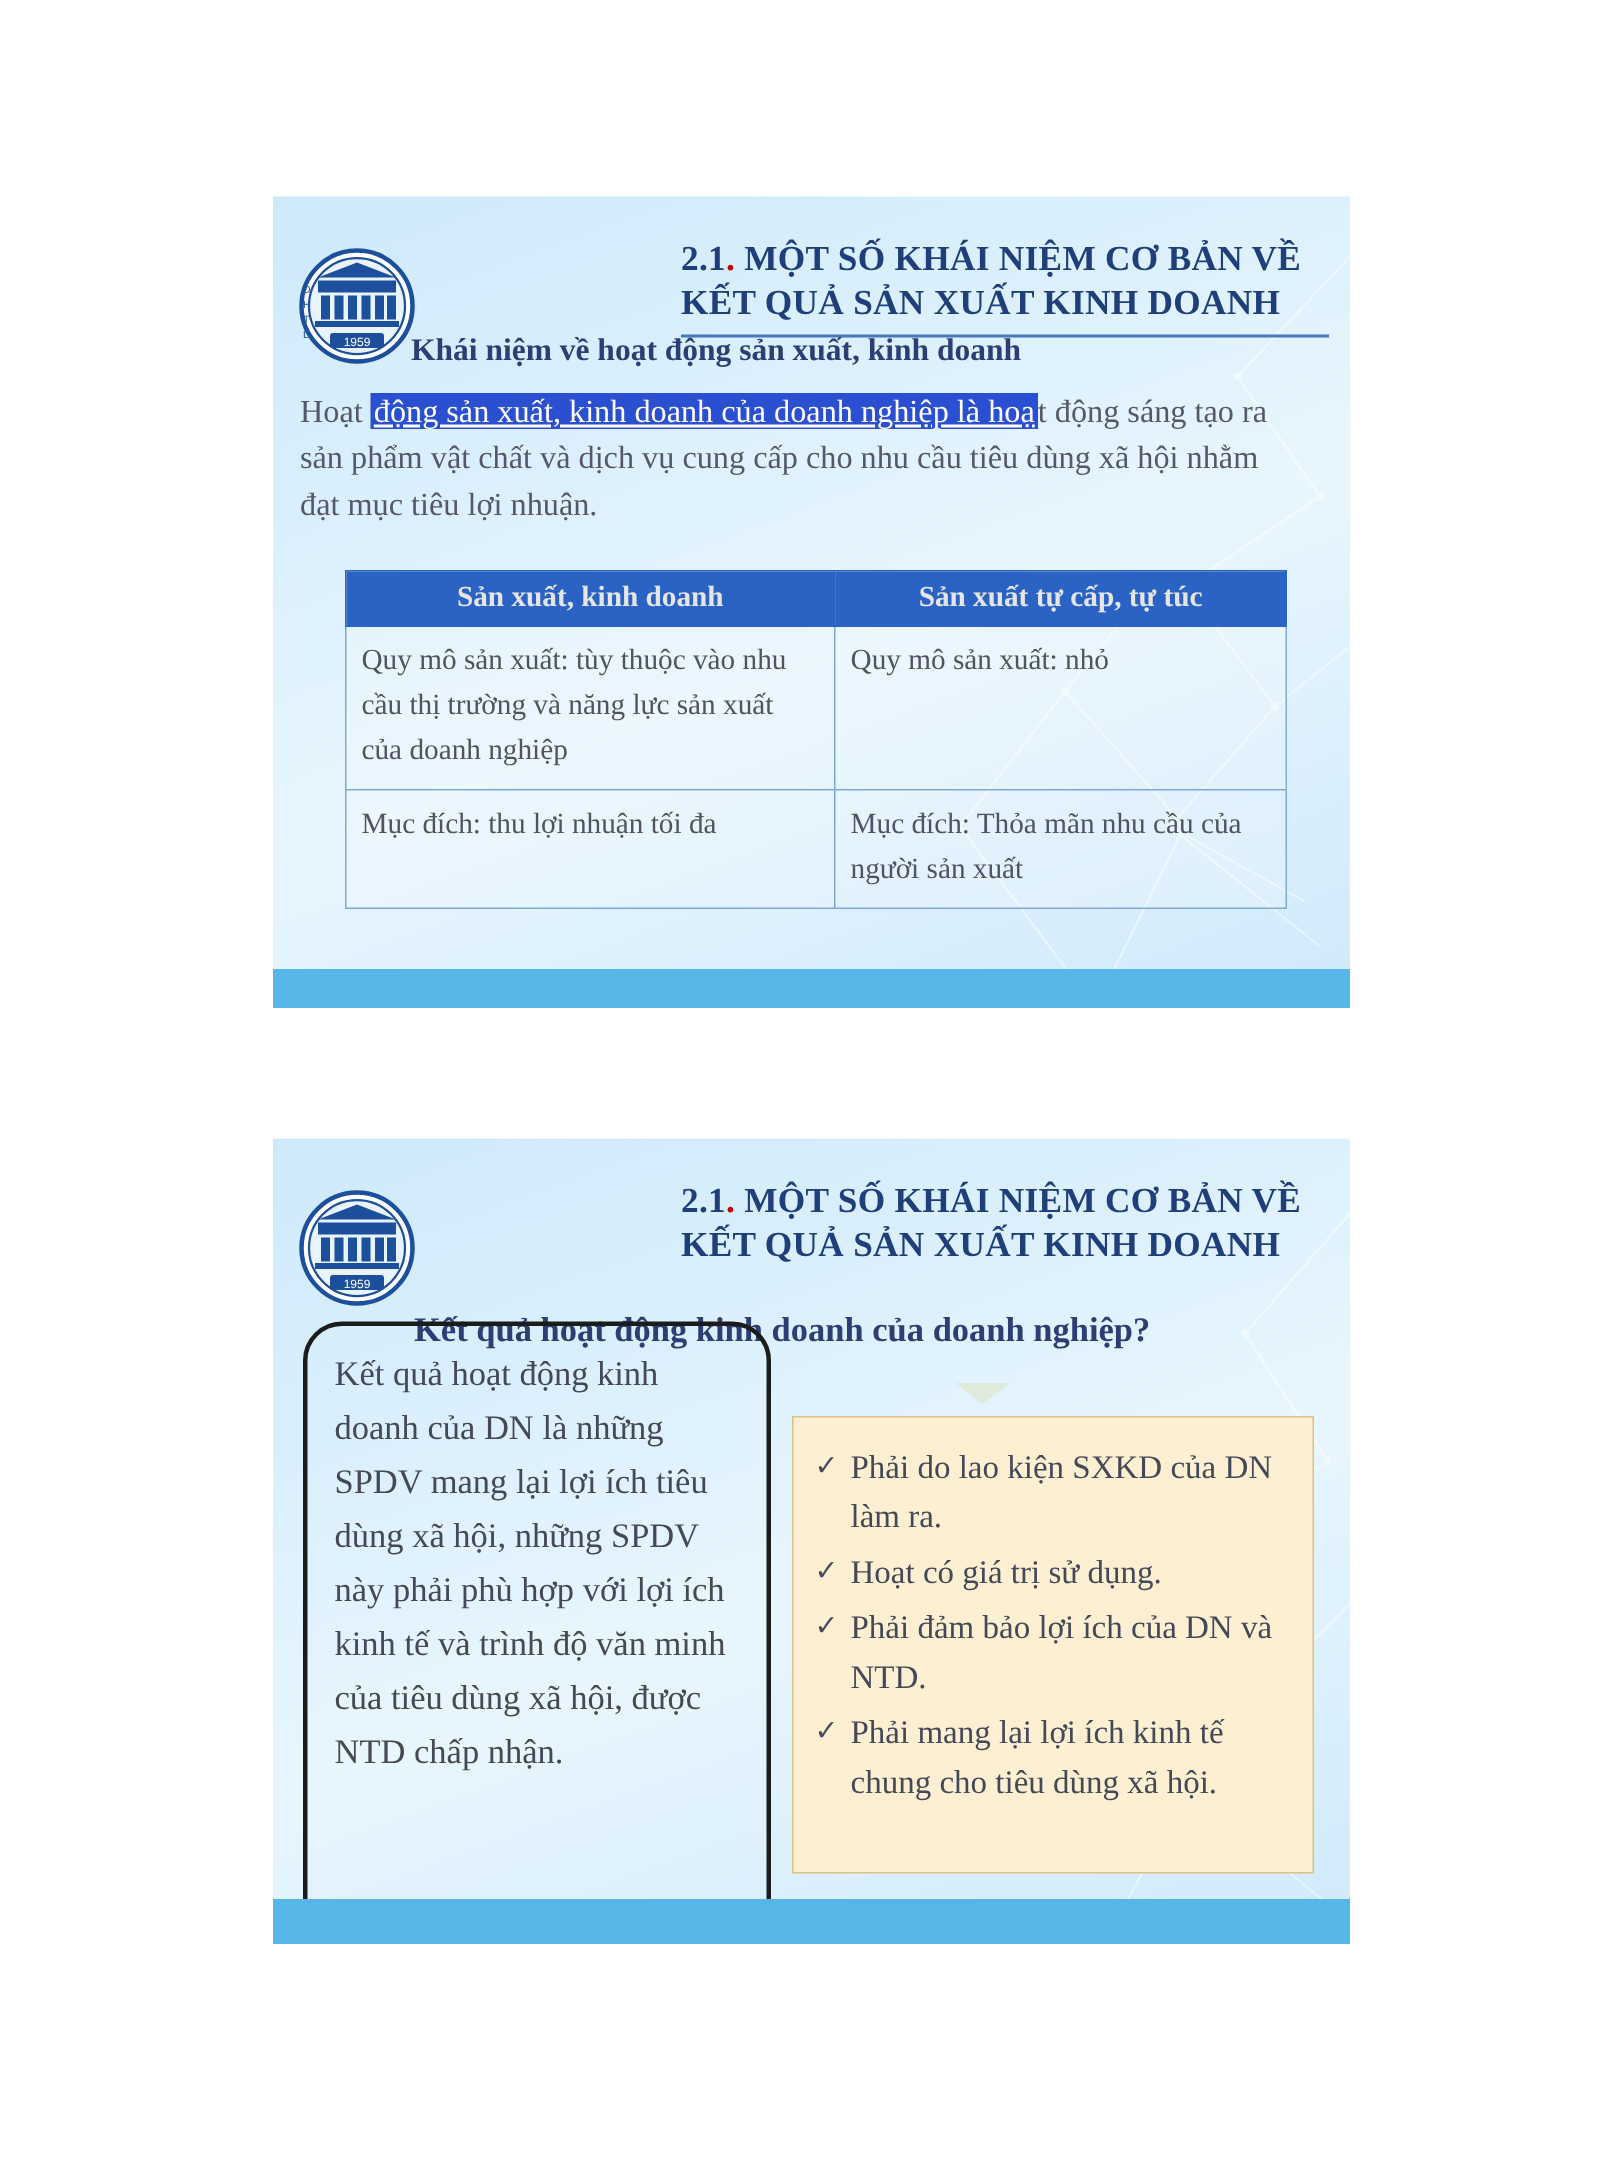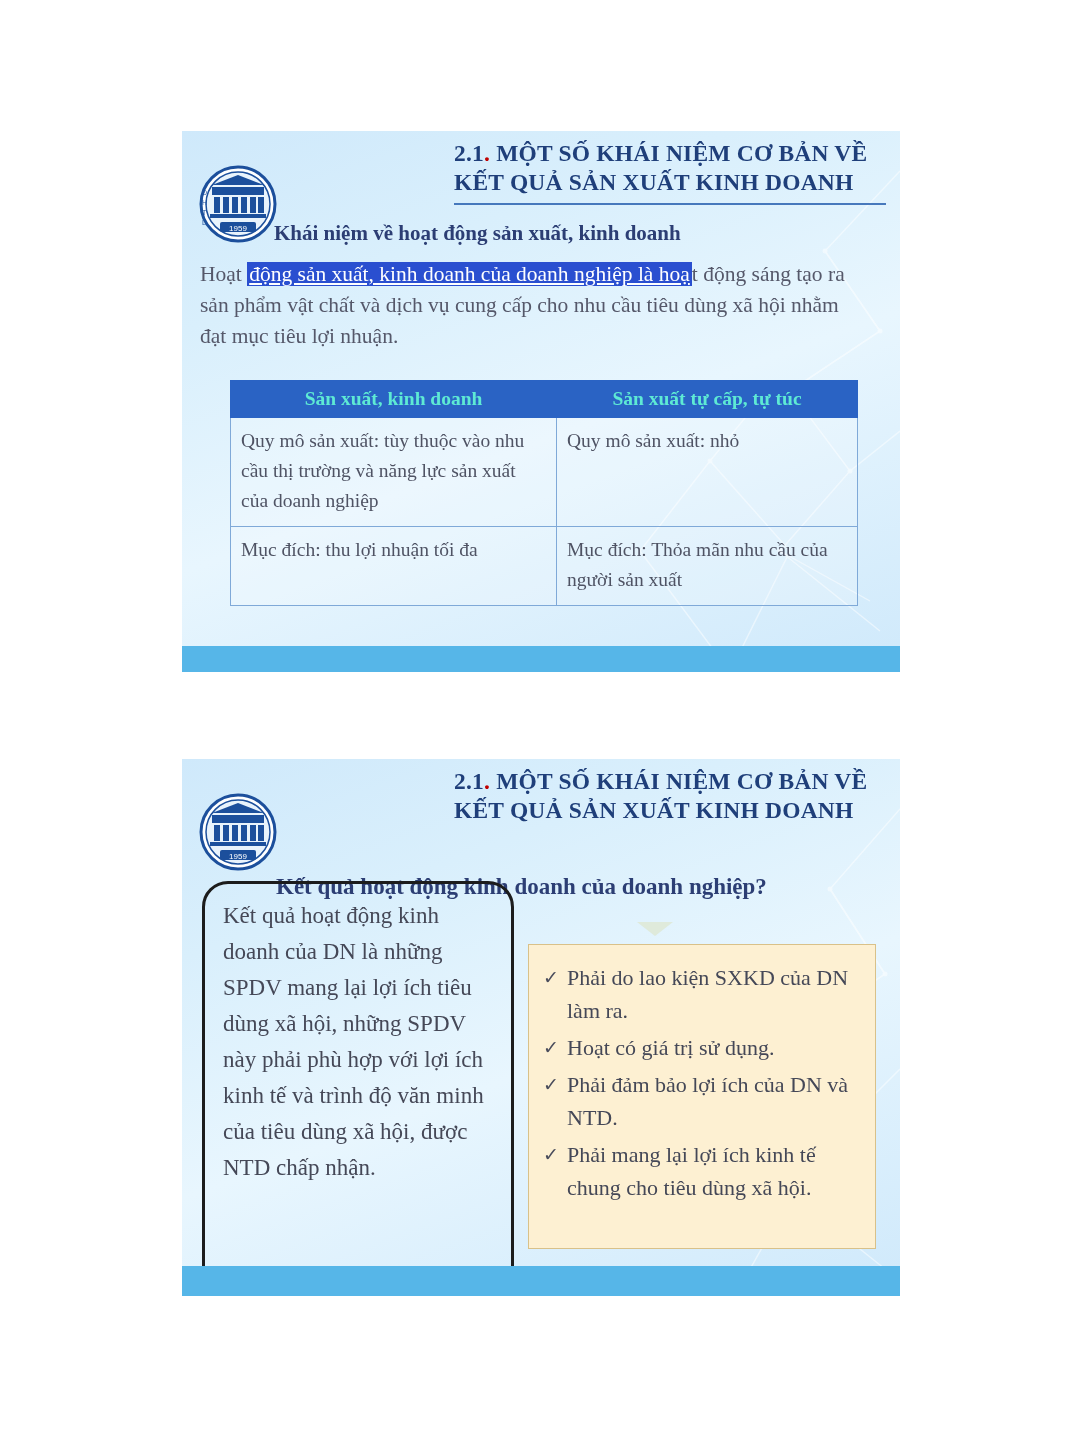--- a/index.html
+++ b/index.html
@@ -39,20 +39,21 @@
     top: 0;
     width: 320px;
     height: 100%;
     opacity: .55;
     pointer-events: none;
   }
 
   .slide-header {
     position: relative;
     height: 78px;
+    margin-top: 20px;
   }
   .slide-title {
     position: absolute;
     left: 272px;
     top: 8px;
     right: 10px;
     font-family: "Liberation Serif", serif;
     font-weight: bold;
     font-size: 23.5px;
     line-height: 29px;
@@ -110,21 +111,21 @@
     position: absolute;
     left: 48px;
     top: 249px;
     width: 628px;
     border-collapse: collapse;
     font-size: 19.5px;
     color: #4f5364;
   }
   .tbl th {
     background: #2a63c4;
-    color: #5eead4;
+    color: #e5e5e5;
     font-weight: bold;
     font-size: 19.5px;
     padding: 7px 6px;
     border: 1px solid #2a63c4;
     text-align: center;
   }
   .tbl td {
     border: 1px solid #7fa9d8;
     padding: 8px 10px 10px 10px;
     vertical-align: top;

